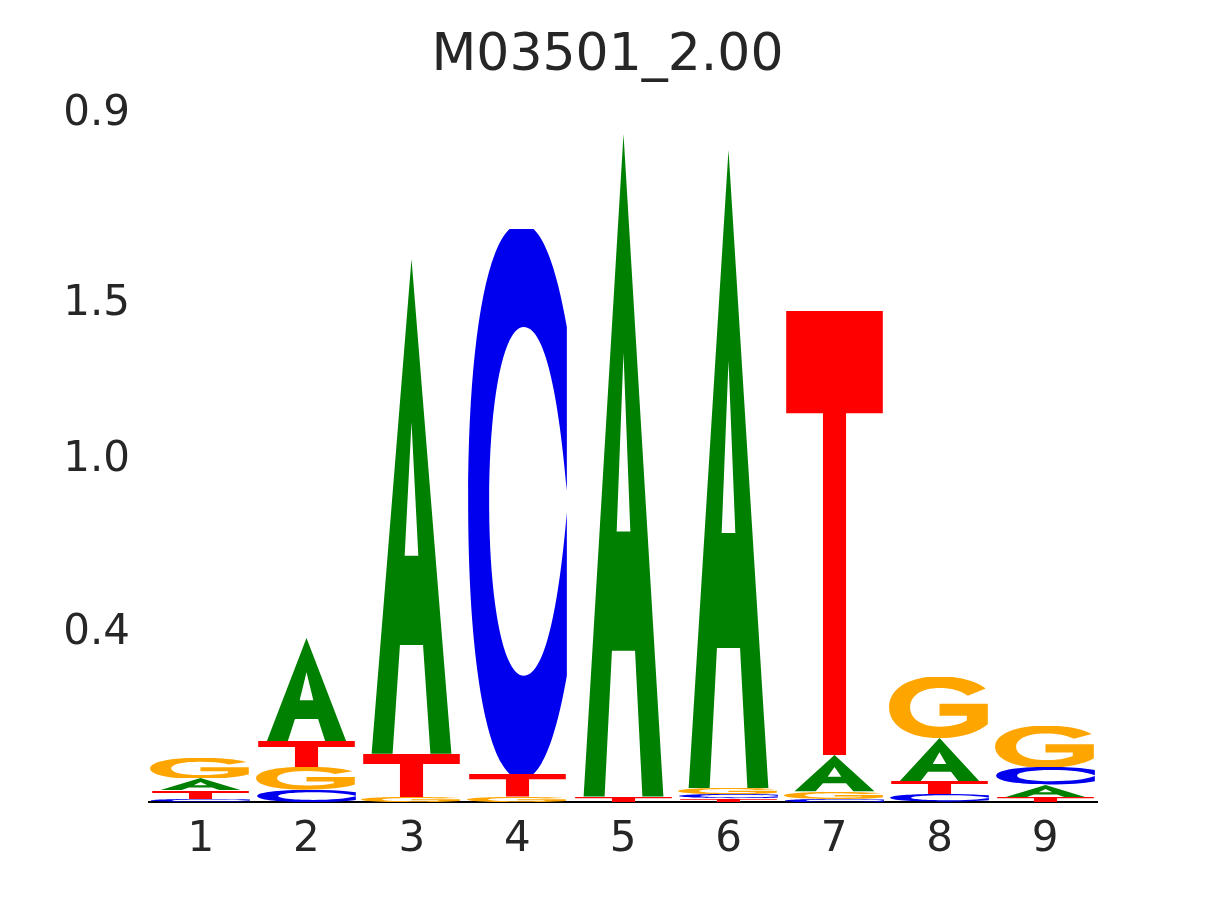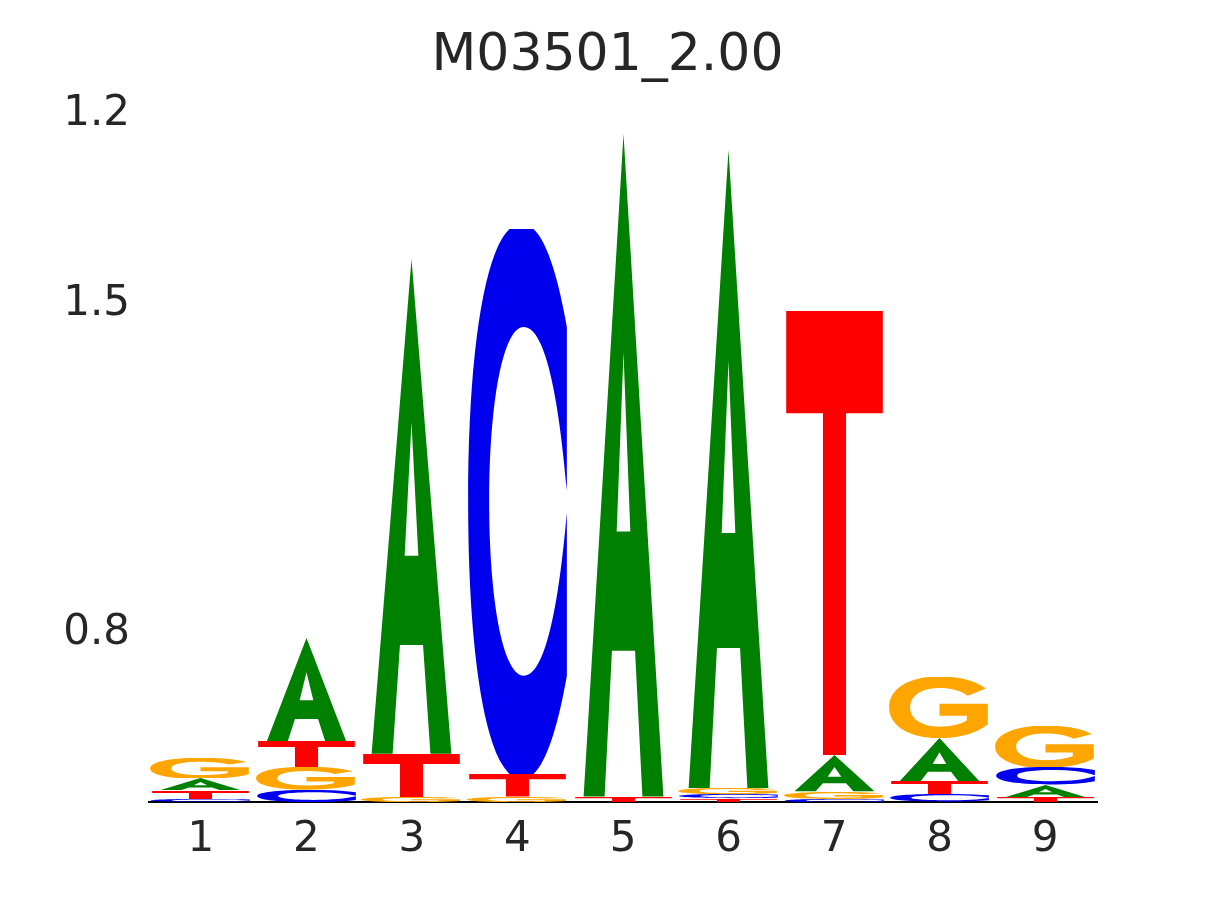--- a/index.html
+++ b/index.html
@@ -30,23 +30,24 @@
   .gl svg{position:absolute;left:0;top:0;width:100%;height:100%;display:block;}
 </style>
 </head>
 <body>
 
 <div id="root">
 
   <div id="title">M03501_2.00</div>
 
   <div id="yticks">
-      <div class="ytick" style="top: 629px;">0.8</div>
+      <div class="ytick" style="top: 629px;">0.4</div>
+      <div class="ytick" style="top: 456px;">1.0</div>
       <div class="ytick" style="top: 300px;">1.5</div>
-      <div class="ytick" style="top: 110px;">1.2</div>
+      <div class="ytick" style="top: 110px;">0.9</div>
     </div>
 
   <div id="plot"></div>
 
   <div id="baseline"></div>
 
   <div id="xticks">
       <div class="xtick" style="left: 0.277778px;">1</div>
       <div class="xtick" style="left: 105.833px;">2</div>
       <div class="xtick" style="left: 211.389px;">3</div>

